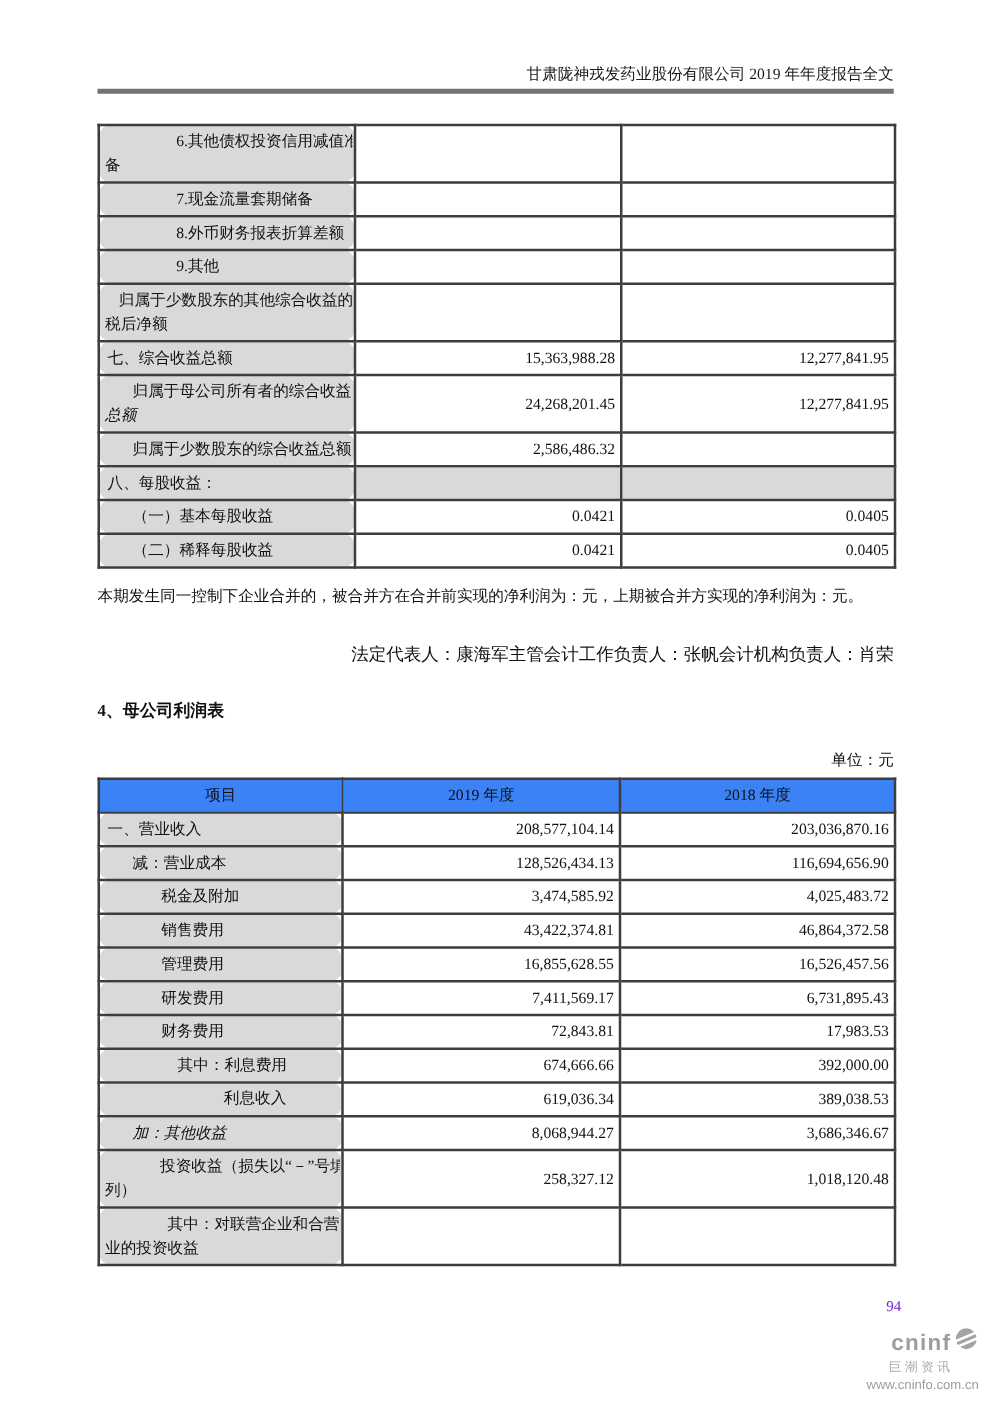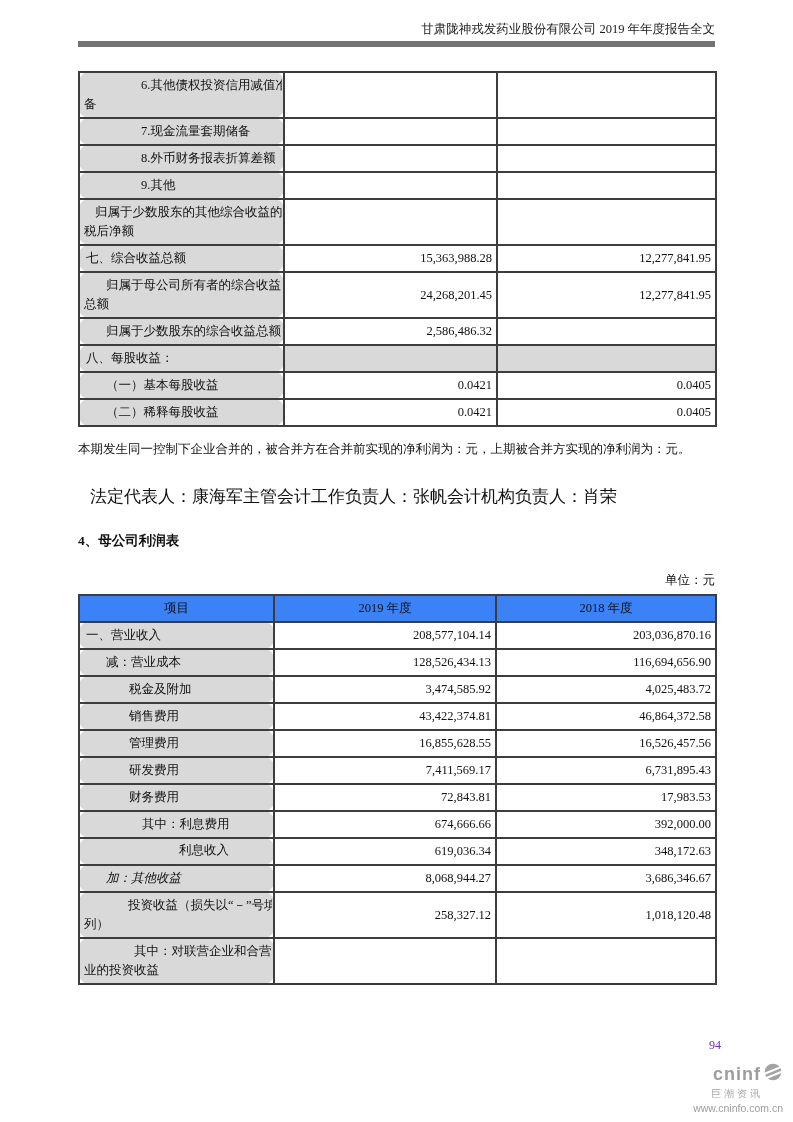--- a/index.html
+++ b/index.html
@@ -5,43 +5,43 @@
   html,body { margin:0; padding:0; background:#ffffff; }
   body {
     width:793px; height:1122px; position:relative; overflow:hidden;
     font-family:"Liberation Serif","DejaVu Serif",serif;
     color:#111111;
     -webkit-font-smoothing:antialiased;
   }
   .content { margin:0 78px; width:637px; }
 
   
-  .doc-header { padding-top:22px; border-bottom:6px solid #737373; padding-bottom:5px; }
+  .doc-header { padding-top:52px; border-bottom:4px solid #737373; padding-bottom:5px; }
   .doc-header-title { text-align:right; font-size:12.5px; line-height:14px; color:#1a1a1a; }
 
   
   table.fin-table { width:637px; border-collapse:collapse; table-layout:fixed; margin:0; }
   table.fin-table td, table.fin-table th {
     border:2px solid #3d3d3d; padding:3px 4px; line-height:19px;
     font-size:12.5px; vertical-align:middle; overflow:hidden;
   }
   table.fin-table th { background:#3b82f6; font-weight:normal; text-align:center; }
   td.label-cell { background:#d9d9d9; text-align:left;border-radius:10px; }
   td.value-cell { background:#ffffff; text-align:right; }
   tr.shaded td.value-cell { background:#d9d9d9; }
   .lab-line { white-space:nowrap; }
 
   #table1 { margin-top:24px; }
   #table2 { margin-top:6px; }
 
   .note { margin:13px 0 0 0; font-size:12.5px; line-height:18px; }
 
   .signatures {
-    margin-top:31px; display:flex; justify-content:flex-start;
-    font-size:17px; line-height:16px;margin-left:12px;
+    margin-top:31px; display:flex; justify-content:flex-end;
+    font-size:14px; line-height:16px;margin-left:12px;
   }
 
   .section-heading { margin:27px 0 0 0; font-size:13.5px; font-weight:bold; line-height:18px; }
   .unit-label { margin-top:23px; text-align:right; font-size:12.5px; line-height:15px; }
 
   .page-number { position:absolute; top:1038px; right:72px; font-size:12px; color:#6d28d9; }
 
   
   .logo { position:absolute; right:10px; bottom:8px; text-align:right; color:#a0a0a0; }
   .logo-top { display:flex; align-items:center; justify-content:flex-end; gap:2px; }
@@ -105,21 +105,21 @@
         <tr>
           <td class="label-cell">
             <div class="lab-line" style="padding-left: 2px;">七、综合收益总额</div>
           </td>
           <td class="value-cell">15,363,988.28</td>
           <td class="value-cell">12,277,841.95</td>
         </tr>
         <tr>
           <td class="label-cell">
             <div class="lab-line" style="padding-left: 22px;">归属于母公司所有者的综合收益</div>
-            <div class="lab-line" style="padding-left: 0px;">总额</div>
+            <div class="lab-line" style="padding-left: 0px; font-style: italic;">总额</div>
           </td>
           <td class="value-cell">24,268,201.45</td>
           <td class="value-cell">12,277,841.95</td>
         </tr>
         <tr>
           <td class="label-cell">
             <div class="lab-line" style="padding-left: 22px;">归属于少数股东的综合收益总额</div>
           </td>
           <td class="value-cell">2,586,486.32</td>
           <td class="value-cell"></td>
@@ -228,21 +228,21 @@
             <div class="lab-line" style="padding-left: 58px;">其中：利息费用</div>
           </td>
           <td class="value-cell">674,666.66</td>
           <td class="value-cell">392,000.00</td>
         </tr>
         <tr>
           <td class="label-cell">
             <div class="lab-line" style="padding-left: 95px; font-family: Liberation Mono, monospace;">利息收入</div>
           </td>
           <td class="value-cell">619,036.34</td>
-          <td class="value-cell">348,172.63</td>
+          <td class="value-cell">389,038.53</td>
         </tr>
         <tr>
           <td class="label-cell">
             <div class="lab-line" style="padding-left: 22px; font-style: italic;">加：其他收益</div>
           </td>
           <td class="value-cell">8,068,944.27</td>
           <td class="value-cell">3,686,346.67</td>
         </tr>
         <tr>
           <td class="label-cell">

